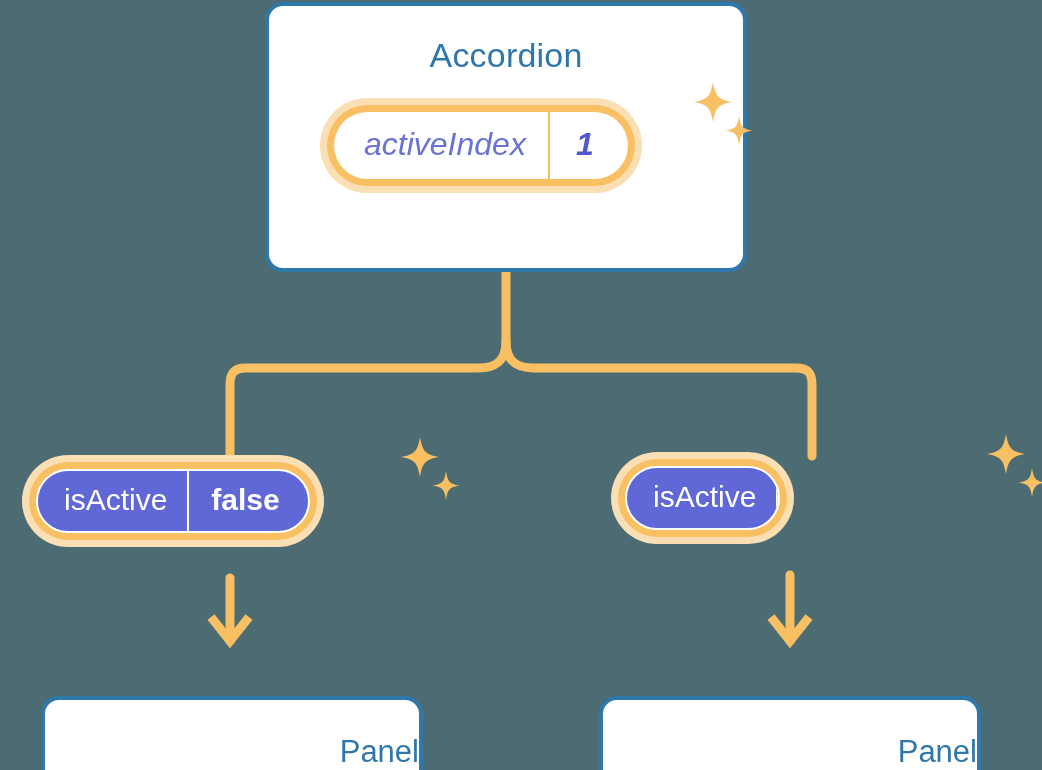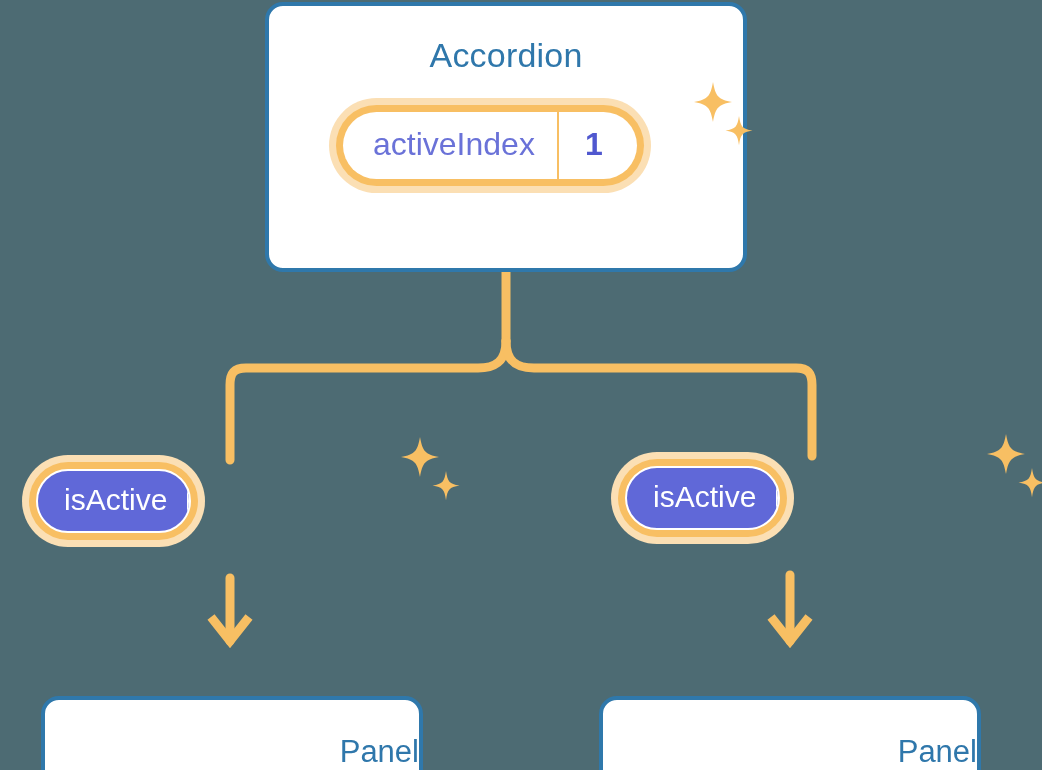--- a/index.html
+++ b/index.html
@@ -145,21 +145,21 @@
     border-right: 2px solid #ffffff;
   }
   .pill.indigo .pill-val {
     color: #ffffff;
     font-size: 30px;
     font-weight: 700;
     padding: 12px 28px 14px 22px;
   }
 
   
-  .pill-activeindex { left: 329px; top: 98px; }
+  .pill-activeindex { left: 320px; top: 98px; font-style: italic; }
   .pill-isactive-left  { left: 22px;  top: 455px; }
   .pill-isactive-right { left: 611px; top: 452px; }
 
   
   .sparkles {
     position: absolute;
     z-index: 5;
     pointer-events: none;
   }
   .sparkles.s-accordion { left: 689px; top: 82px;  width: 70px; height: 72px; }
@@ -209,20 +209,21 @@
   <svg class="sparkles s-accordion" viewBox="0 0 70 72">
     <path fill="#f8bf63" d="M24 0 C26.5 14 29 17.5 43 20 C29 22.5 26.5 26 24 40 C21.5 26 19 22.5 5 20 C19 17.5 21.5 14 24 0 Z"></path>
     <path fill="#f8bf63" d="M50 34 C51.6 44.5 53.2 47 63.5 48.6 C53.2 50.2 51.6 52.7 50 63.2 C48.4 52.7 46.8 50.2 36.5 48.6 C46.8 47 48.4 44.5 50 34 Z"></path>
   </svg>
 
   <div class="pill-wrap pill-isactive-left">
     <div class="pill indigo">
       <div class="pill-inner-ring">
         <div class="pill-body">
           <span class="pill-key">isActive</span>
+          <span class="pill-val">false</span>
         </div>
       </div>
     </div>
   </div>
 
   <svg class="sparkles s-left" viewBox="0 0 70 72">
     <path fill="#f8bf63" d="M24 0 C26.5 14 29 17.5 43 20 C29 22.5 26.5 26 24 40 C21.5 26 19 22.5 5 20 C19 17.5 21.5 14 24 0 Z"></path>
     <path fill="#f8bf63" d="M50 34 C51.6 44.5 53.2 47 63.5 48.6 C53.2 50.2 51.6 52.7 50 63.2 C48.4 52.7 46.8 50.2 36.5 48.6 C46.8 47 48.4 44.5 50 34 Z"></path>
   </svg>
 

